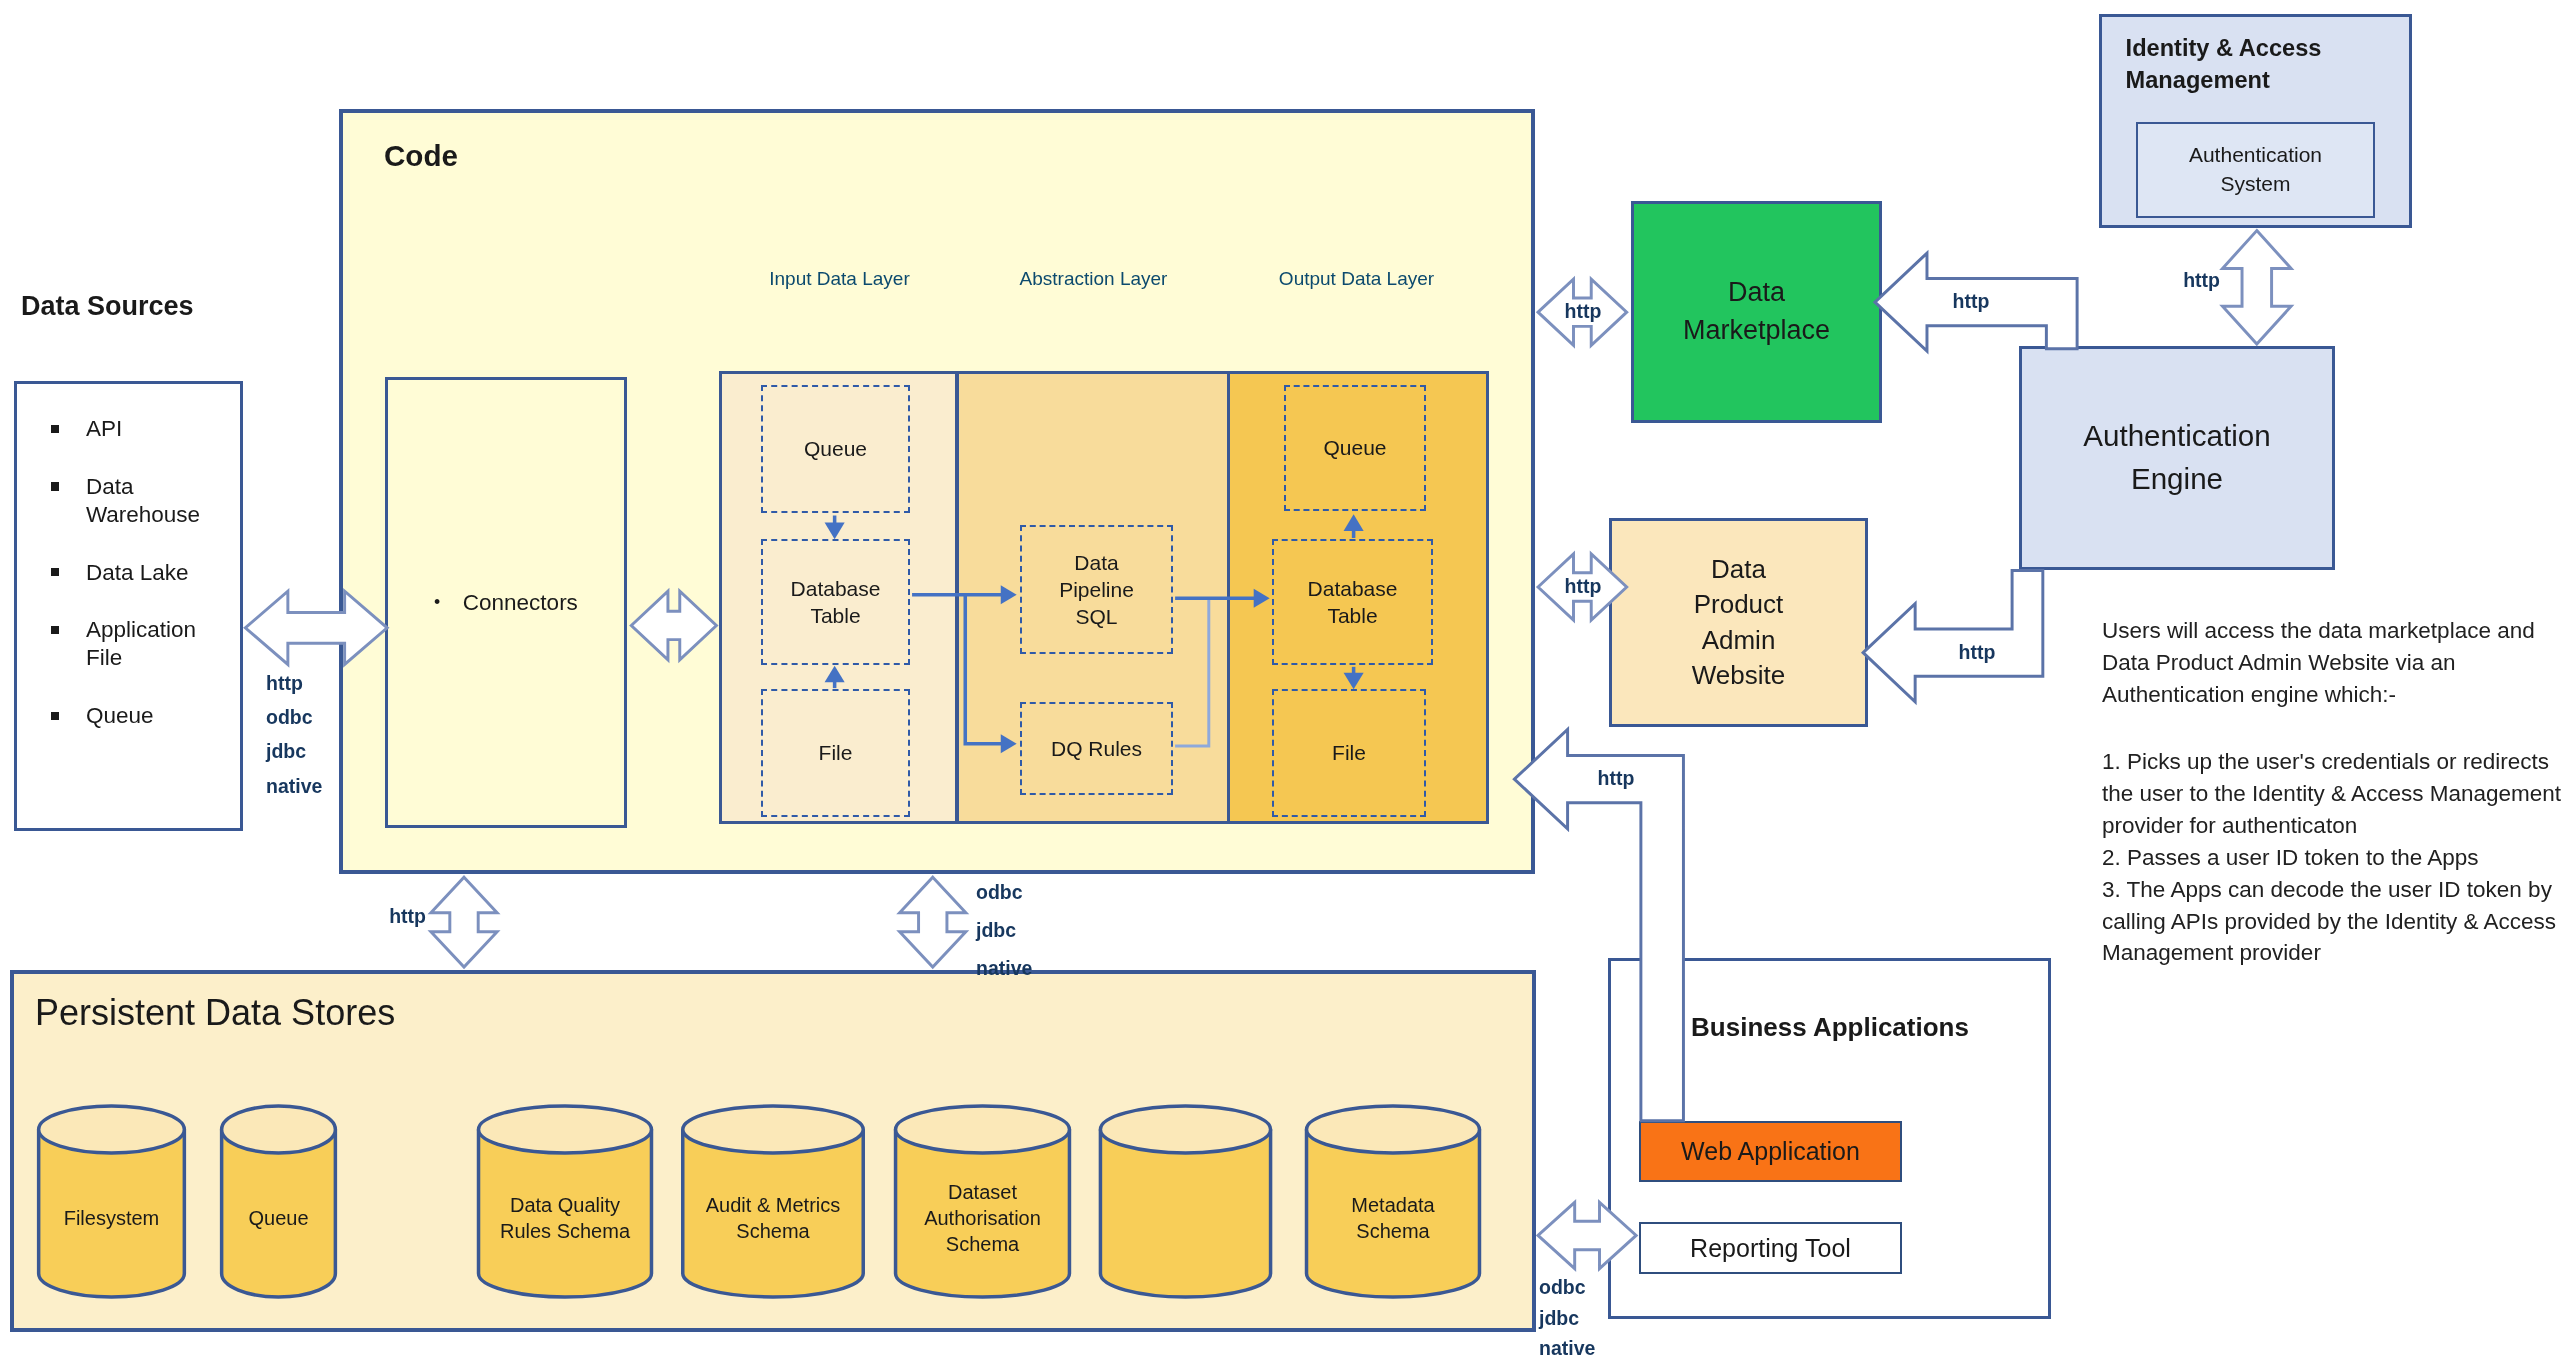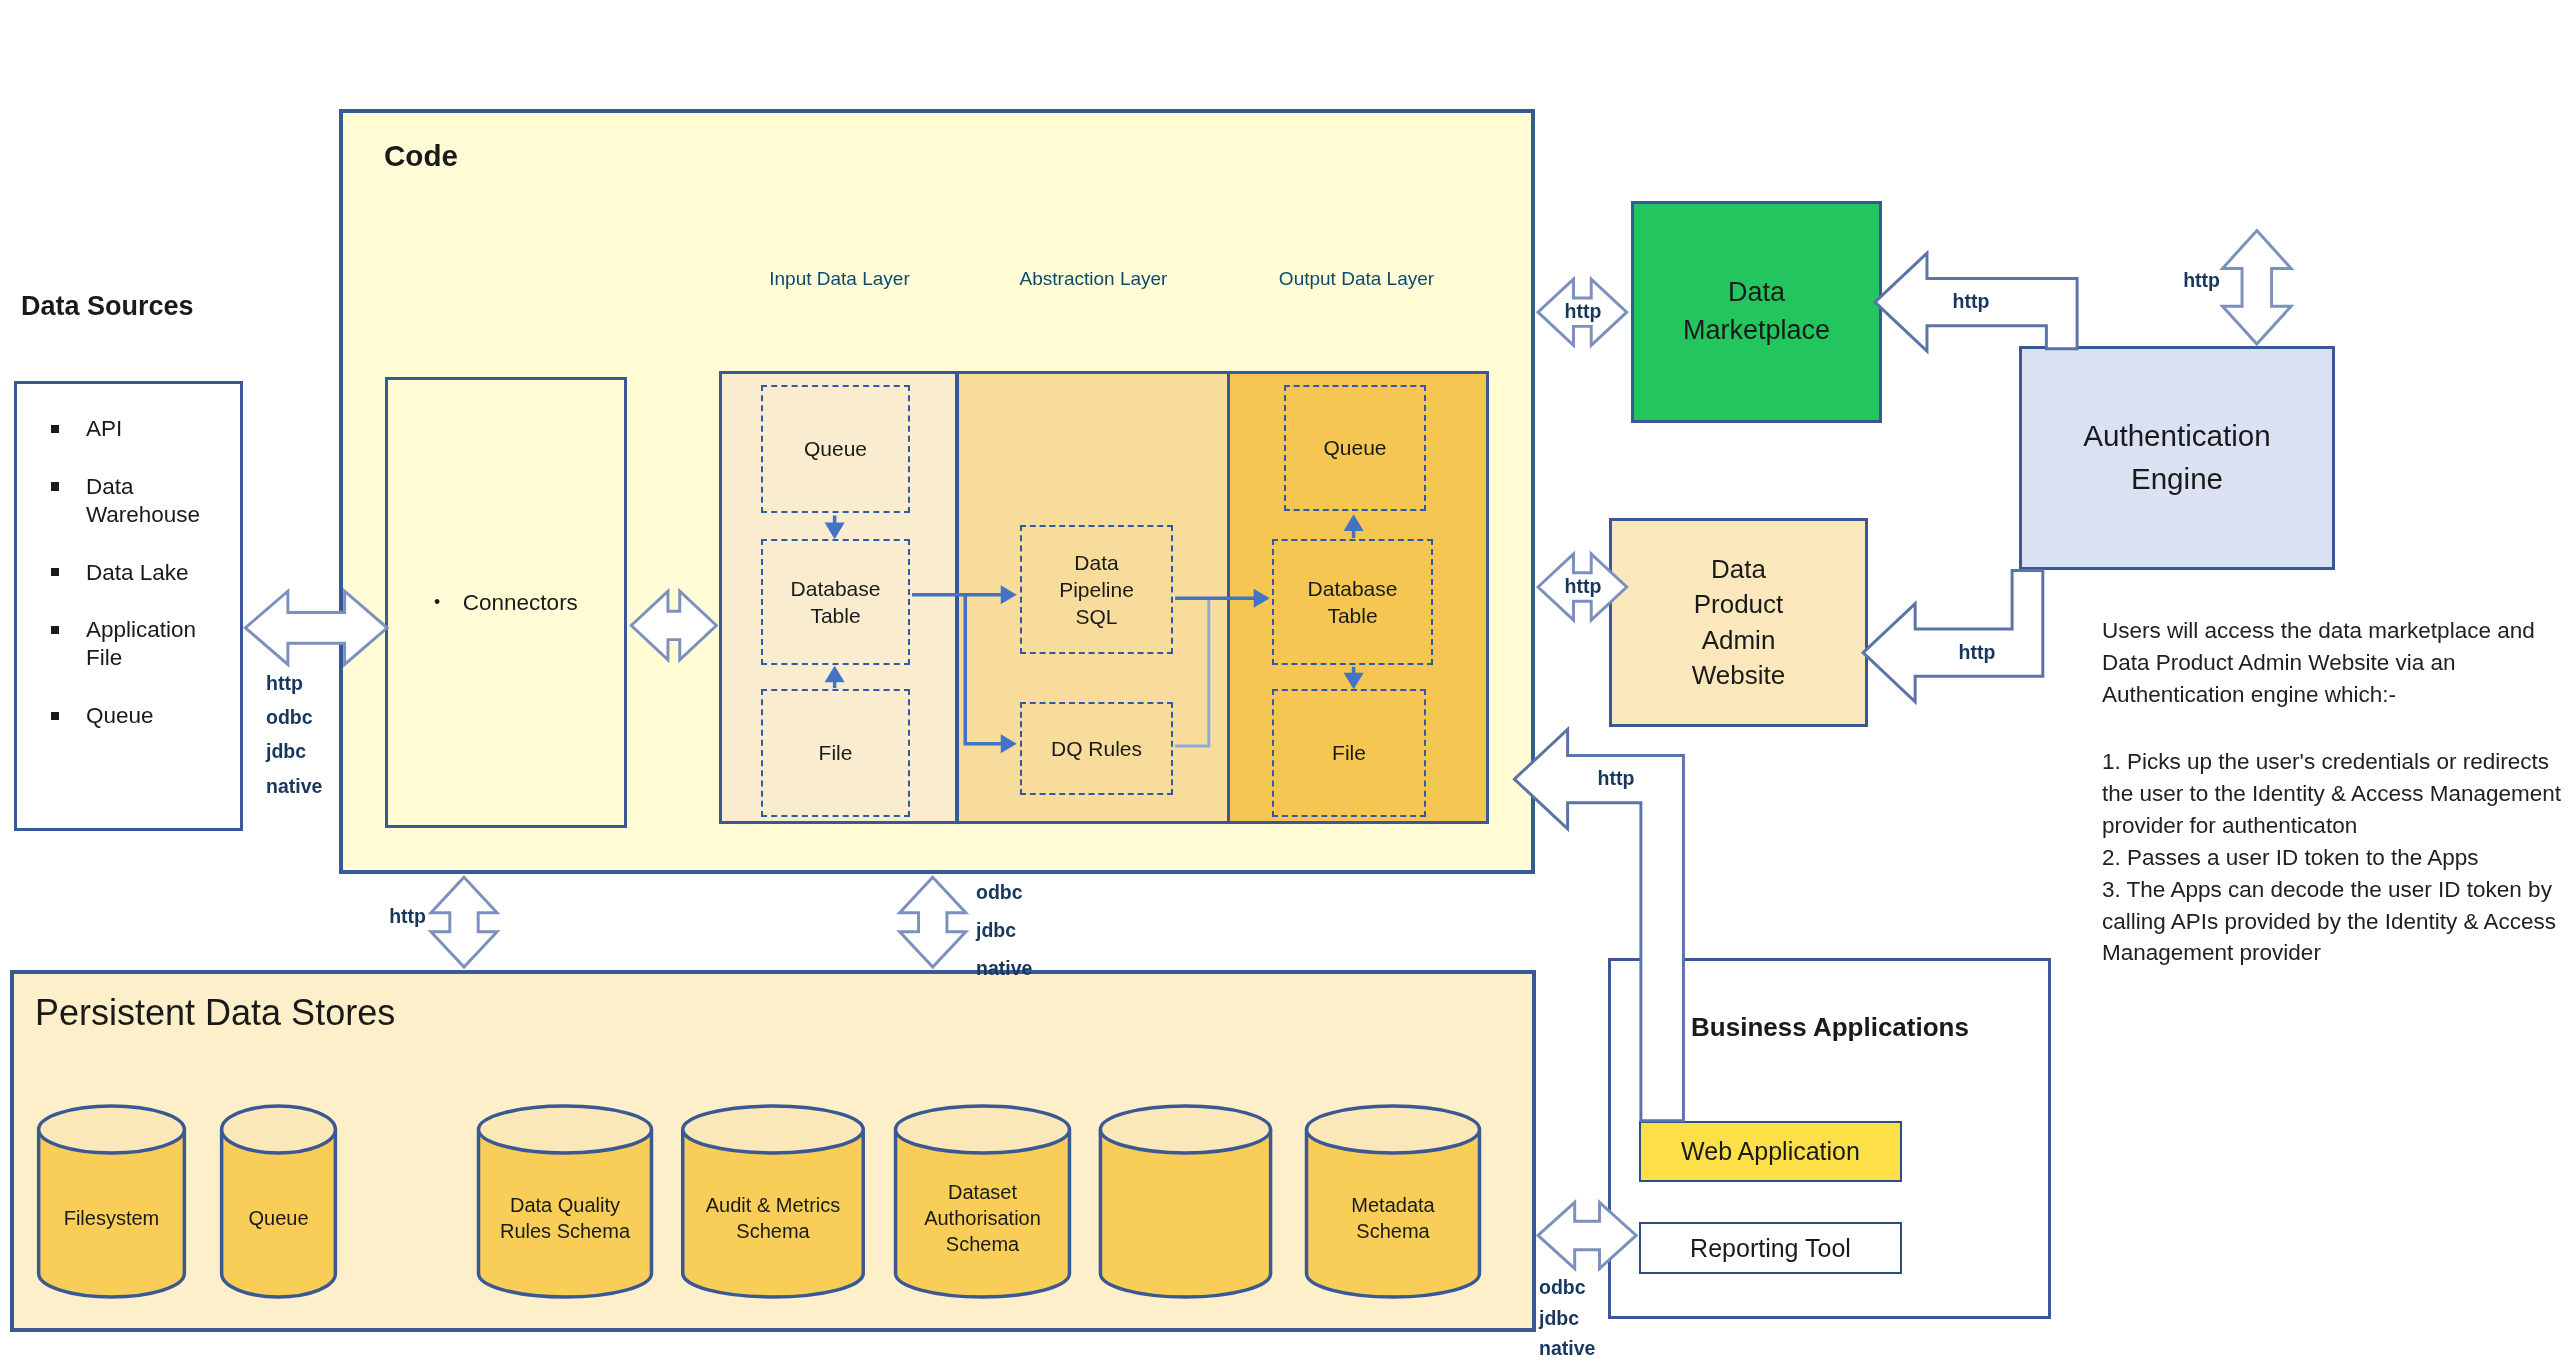--- a/index.html
+++ b/index.html
@@ -101,20 +101,26 @@
       <span>File</span>
     </div>
 
   <div class="box ctr" style="left:1631px;top:201px;width:251px;height:222px;background:#22c55e;font-size:27px;line-height:1.4;">
     <span style="width:177px;">Data Marketplace</span>
   </div>
   <div class="box ctr" style="left:1609px;top:518px;width:259px;height:209px;background:#FBE7BC;font-size:26px;line-height:1.35;">
     <span style="width:148px;">Data Product Admin Website</span>
   </div>
 
+  <div class="box" style="left:2099px;top:13.6px;width:313px;height:214px;background:#D9E1F2;">
+    <div class="abs" style="left:23.6px;top:16.6px;width:248px;font-size:23.6px;font-weight:bold;line-height:1.35;">Identity &amp; Access Management</div>
+    <div class="box ctr" style="left:34px;top:105px;width:239px;height:96px;background:#DEE6F4;border-width:2.4px;font-size:21px;line-height:1.35;">
+      <span style="width:177px;">Authentication System</span>
+    </div>
+  </div>
 
   <div class="box ctr" style="left:2019px;top:346px;width:316px;height:224px;background:#D9E1F2;font-size:29.6px;line-height:1.45;">
     <span style="width:236px;">Authentication Engine</span>
   </div>
 
   <div class="abs" style="left:2102px;top:615px;width:473px;font-size:22.5px;line-height:1.42;color:#212121;">
     <div style="margin-bottom:35px;">Users will access the data marketplace and Data Product Admin Website via an Authentication engine which:-</div>
     <div>1. Picks up the user's credentials or redirects the user to the Identity &amp; Access Management provider for authenticaton</div>
     <div>2. Passes a user ID token to the Apps</div>
     <div>3. The Apps can decode the user ID token by calling APIs provided by the Identity &amp; Access Management provider</div>
@@ -167,21 +173,21 @@
   <div class="cyl" style="left:1301px;top:1101px;width:184px;height:201px;">
     <svg viewBox="0 0 100 120" preserveAspectRatio="none">
       <path d="M3 17 L3 103 A47 14 0 0 0 97 103 L97 17" fill="#F8CE58" stroke="#3A5894" stroke-width="3.5" vector-effect="non-scaling-stroke"></path>
       <ellipse cx="50" cy="17" rx="47" ry="14" fill="#FBE8B8" stroke="#3A5894" stroke-width="3.5" vector-effect="non-scaling-stroke"></ellipse>
     </svg>
     <div class="t" style="left:16%;right:16%;">Metadata Schema</div>
   </div>
 
   <div class="box" style="left:1608px;top:958px;width:443px;height:361px;background:#fff;border-width:3px;"></div>
   <div class="abs ctr" style="left:1623px;top:1012px;width:414px;font-size:26px;font-weight:bold;">Business Applications</div>
-  <div class="box ctr" style="left:1639px;top:1121px;width:263px;height:61px;background:#fde047;border:2.4px solid #2F4E7E;font-size:25px;">
+  <div class="box ctr" style="left:1639px;top:1121px;width:263px;height:61px;background:#f97316;border:2.4px solid #2F4E7E;font-size:25px;">
     <span>Web Application</span>
   </div>
   <div class="box ctr" style="left:1639px;top:1222px;width:263px;height:52px;background:#fff;border:2.4px solid #2F4E7E;font-size:25px;">
     <span>Reporting Tool</span>
   </div>
 
   <svg class="overlay" width="2576" height="1365" viewBox="0 0 4358 2309">
 
     <polygon class="hd" points="415,1062 487,1000 487,1036 583,1036 583,1000 655,1062 583,1124 583,1088 487,1088 487,1124"></polygon>
     <polygon class="hd" points="1068,1058 1130,1000 1130,1034 1150,1034 1150,1000 1212,1058 1150,1116 1150,1082 1130,1082 1130,1116"></polygon>

